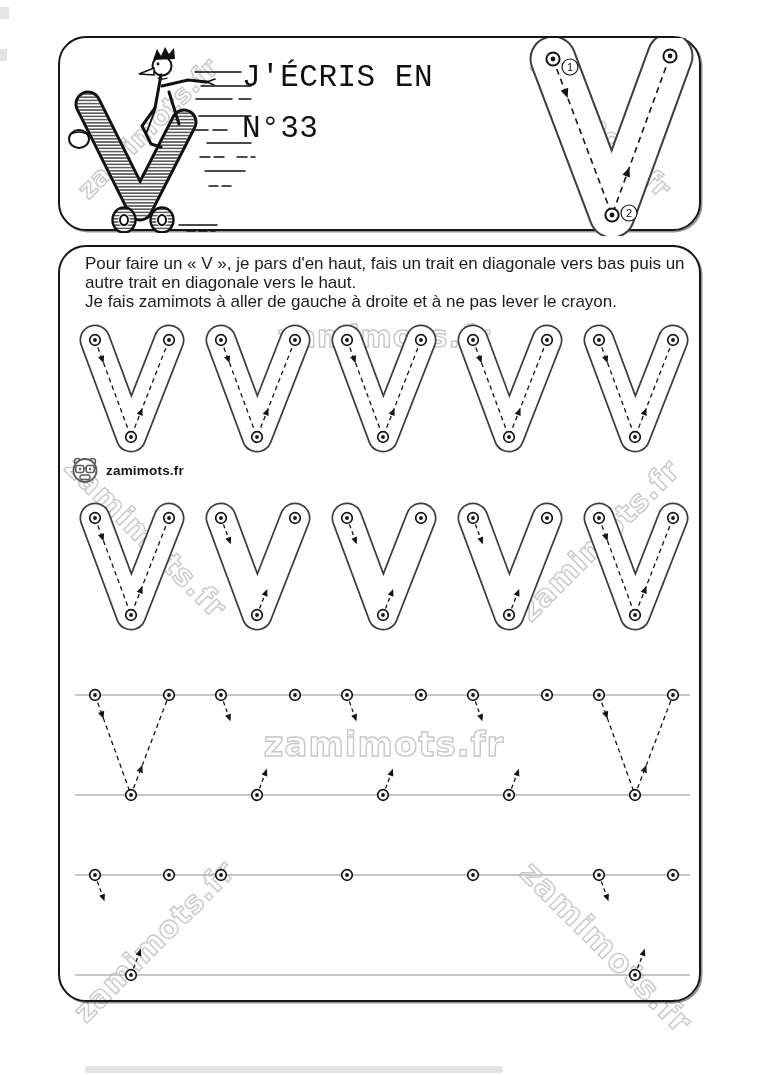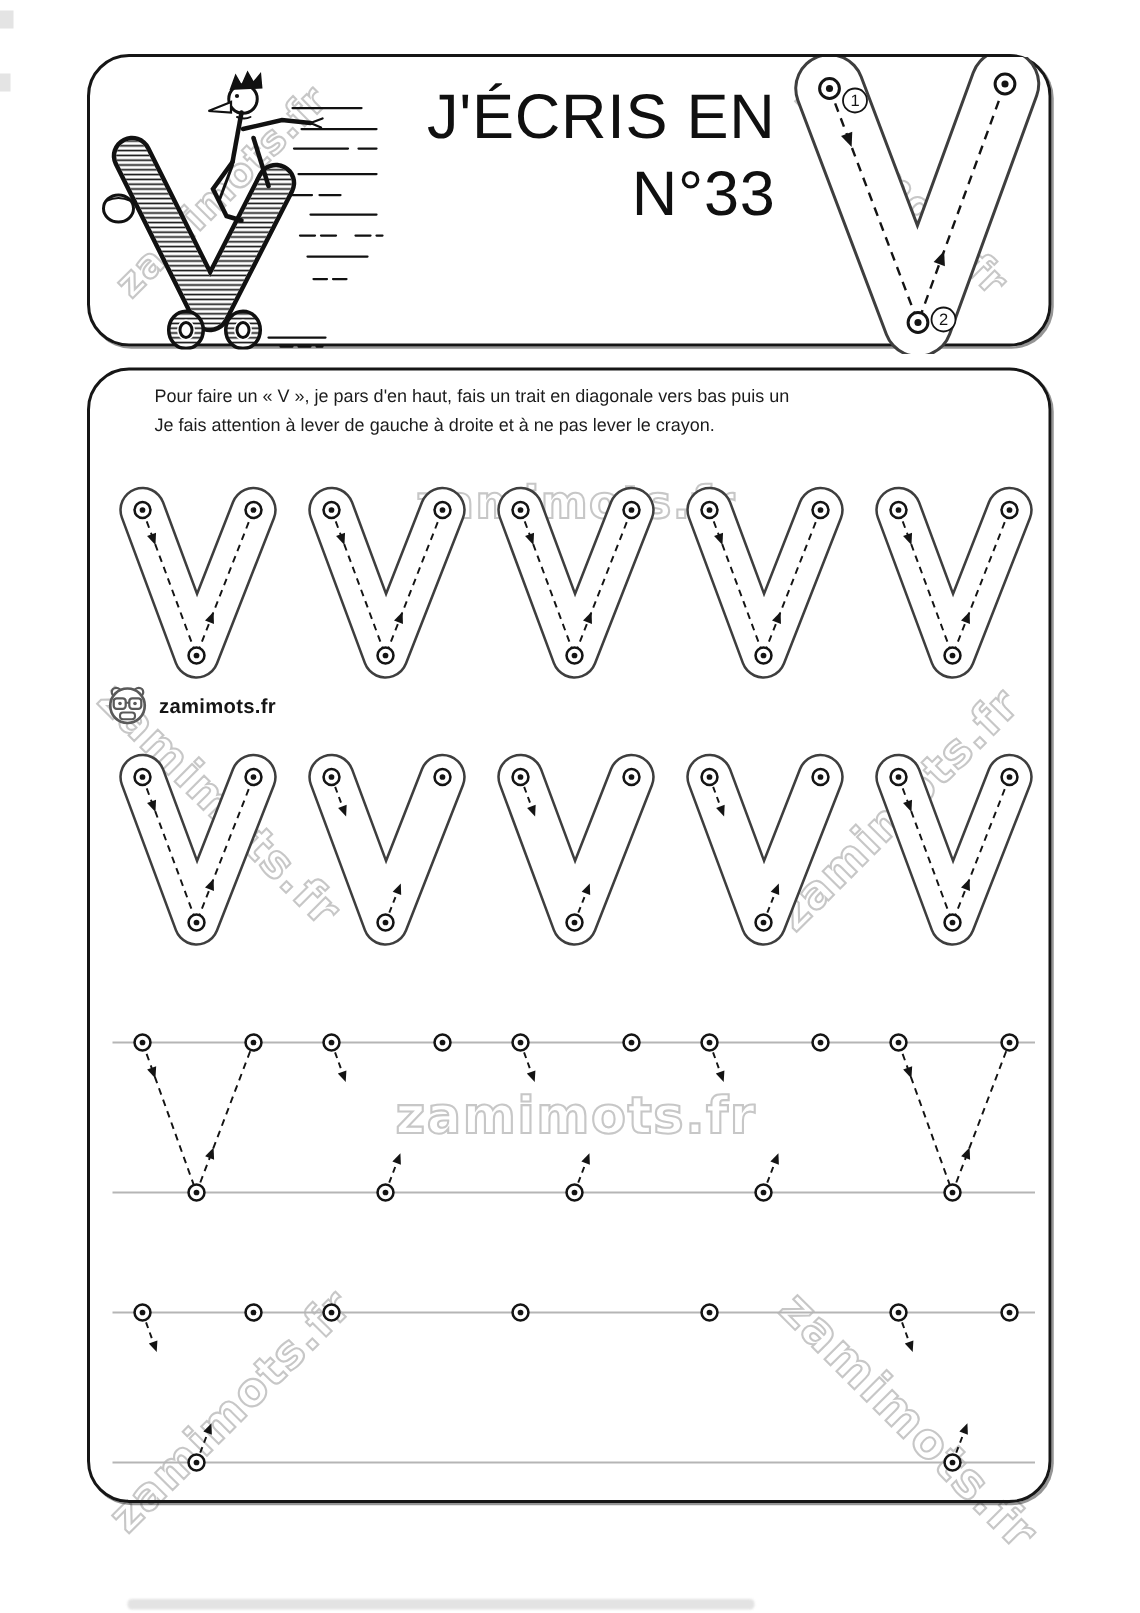--- a/index.html
+++ b/index.html
@@ -2,23 +2,23 @@
 <html><head>
 <meta charset="utf-8">
 <style>
   html,body{margin:0;padding:0;background:#fff;}
   .page{position:relative;width:760px;height:1075px;background:#ffffff;overflow:hidden;
         font-family:"Liberation Sans",sans-serif;}
   .box{position:absolute;border:2.6px solid #161616;border-radius:28px;background:transparent;
        box-shadow:1.5px 1.5px 0 rgba(20,20,20,.45);z-index:2;}
   .header-box{left:58px;top:36px;width:639px;height:191px;}
   .main-box{left:58px;top:245px;width:639px;height:753px;}
-  .title{position:absolute;left:242px;top:52px;width:275px;text-align:right;z-index:3;
-         font-size:42px;line-height:51px;letter-spacing:.5px;color:#101010;}
-  .instr{position:absolute;left:103px;top:255px;z-index:3;font-size:12px;line-height:18.8px;
+  .title{position:absolute;left:242px;top:52px;width:275px;text-align:left;z-index:3;
+         font-size:31px;line-height:51px;letter-spacing:.5px;color:#101010;font-family:Liberation Mono, monospace;}
+  .instr{position:absolute;left:85px;top:255px;z-index:3;font-size:17px;line-height:18.8px;
          color:#1c1c1c;white-space:nowrap;}
   .wm{position:absolute;font-family:"DejaVu Sans",sans-serif;font-weight:bold;white-space:nowrap;
       color:transparent;-webkit-text-stroke:1.4px #c3c3c3;letter-spacing:1px;opacity:.92;z-index:1;}
   .logo{position:absolute;left:71px;top:456px;z-index:3;display:flex;align-items:center;}
   .logo-text{font-size:13.5px;font-weight:bold;color:#151515;margin-left:7px;letter-spacing:.2px;}
   .row-svg{position:absolute;left:68px;z-index:3;}
   .header-v{position:absolute;left:518px;top:38px;z-index:3;}
   .mascot{position:absolute;left:58px;top:38px;z-index:3;}
   .artifact{position:absolute;background:#d9d9d9;opacity:.7;z-index:0;}
   .smudge{position:absolute;left:85px;top:1066px;width:418px;height:7px;background:#dcdcdc;
@@ -113,21 +113,22 @@
       <g>
         <circle cx="111" cy="175" r="8" fill="#fff" stroke="#141414" stroke-width="1.2"></circle>
         <text x="111" y="178.9" text-anchor="middle" font-size="11" font-family="&quot;Liberation Sans&quot;,sans-serif" fill="#141414">2</text>
       </g>
     </svg>
 
   <div class="box main-box"></div>
 
   <div class="instr">
     <div>Pour faire un « V », je pars d'en haut, fais un trait en diagonale vers bas puis un</div>
-    <div>Je fais attention à lever de gauche à droite et à ne pas lever le crayon.</div>
+    <div>autre trait en diagonale vers le haut.</div>
+    <div>Je fais zamimots à aller de gauche à droite et à ne pas lever le crayon.</div>
   </div>
 
   <div class="logo">
     <svg width="28" height="28" viewBox="0 0 28 28">
       <circle cx="6.5" cy="5.5" r="3" fill="#fff" stroke="#5a5a5a" stroke-width="1.5"></circle>
       <circle cx="21.5" cy="5.5" r="3" fill="#fff" stroke="#5a5a5a" stroke-width="1.5"></circle>
       <circle cx="14" cy="14.5" r="11.5" fill="#fff" stroke="#5a5a5a" stroke-width="1.8"></circle>
       <rect x="4.8" y="9.5" width="8" height="7" rx="2" fill="#fff" stroke="#5a5a5a" stroke-width="1.5"></rect>
       <rect x="15.2" y="9.5" width="8" height="7" rx="2" fill="#fff" stroke="#5a5a5a" stroke-width="1.5"></rect>
       <line x1="12.8" y1="12.5" x2="15.2" y2="12.5" stroke="#5a5a5a" stroke-width="1.3"></line>

